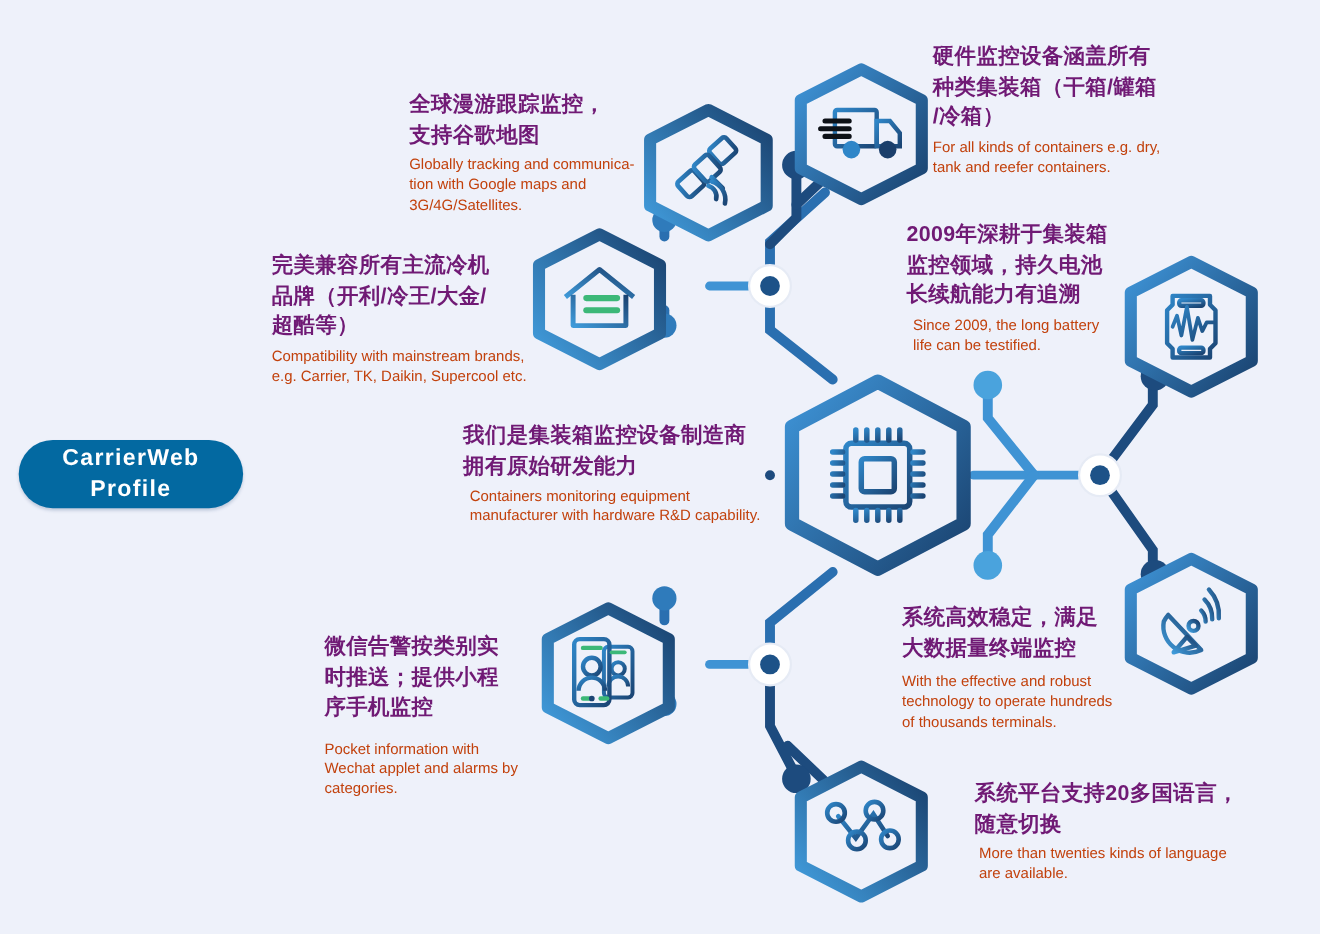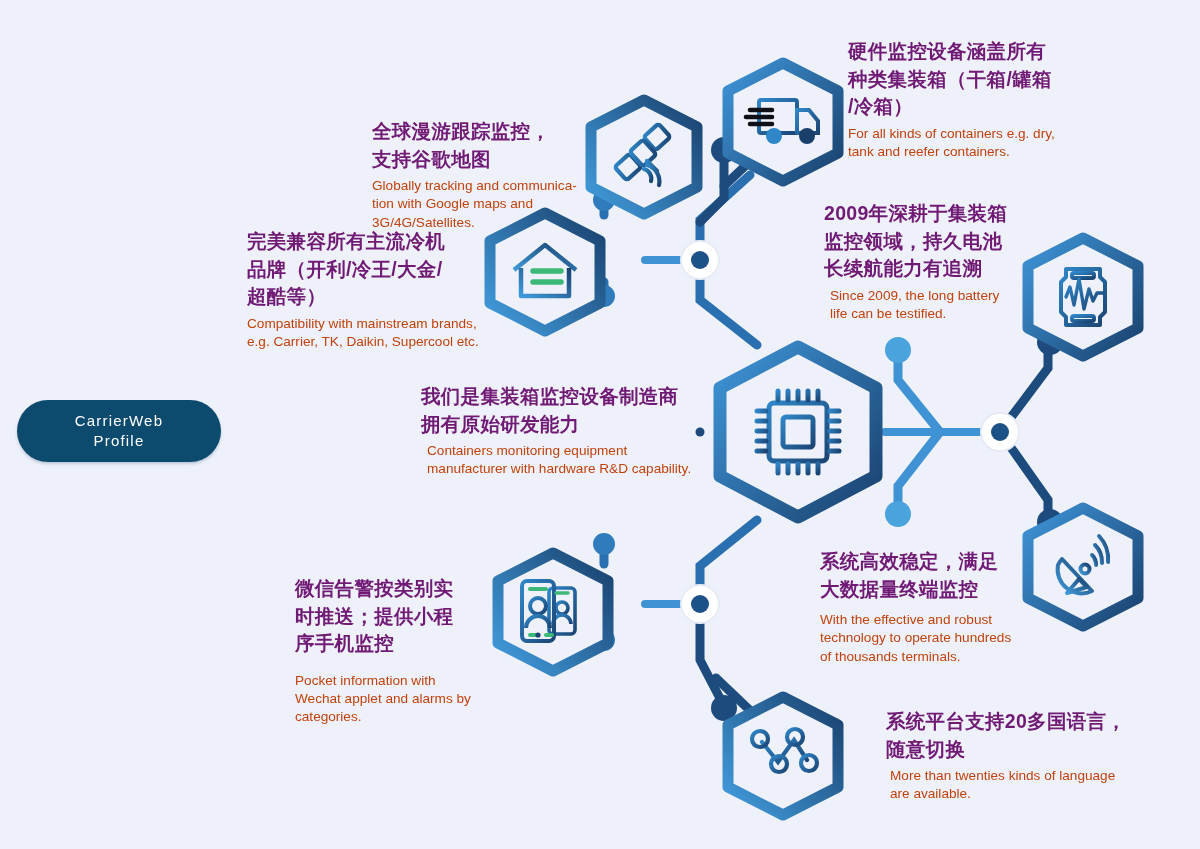--- a/index.html
+++ b/index.html
@@ -19,27 +19,27 @@
     position: absolute;
     display: flex; align-items: center; justify-content: center;
   }
   .hex svg { display: block; overflow: visible; }
 
   
   .pill {
     position: absolute;
     left: 17px; top: 400px;
     width: 204px; height: 62px;
-    background: #0c4a6e;
+    background: #0369a1;
     border-radius: 31px;
     display: flex; flex-direction: column;
     align-items: center; justify-content: center;
     color: #ffffff;
-    font-weight: normal;
-    font-size: 15px;
+    font-weight: bold;
+    font-size: 21px;
     letter-spacing: 1.2px;
     line-height: 1.35;
     box-shadow: 0 2px 3px rgba(25,60,110,.22);
   }
 
   
   .tb { position: absolute; }
   .tb .cn {
     color: #701a75;
     font-weight: bold;
@@ -261,21 +261,21 @@
         <circle cx="87" cy="71" r="8"></circle>
       </g>
     </svg>
   </div>
 
   <div class="pill">
     <span>CarrierWeb</span>
     <span>Profile</span>
   </div>
 
-  <div class="tb left" style="left:372px; top:82px; width:218px;margin-top:36px;">
+  <div class="tb left" style="left:372px; top:82px; width:218px;">
     <div class="cn">全球漫游跟踪监控，
 支持谷歌地图</div>
     <div class="en">Globally tracking and communica-
 tion with Google maps and
 3G/4G/Satellites.</div>
   </div>
 
   <div class="tb right" style="left:848px; top:38px; width:238px;">
     <div class="cn">硬件监控设备涵盖所有
 种类集装箱（干箱/罐箱

